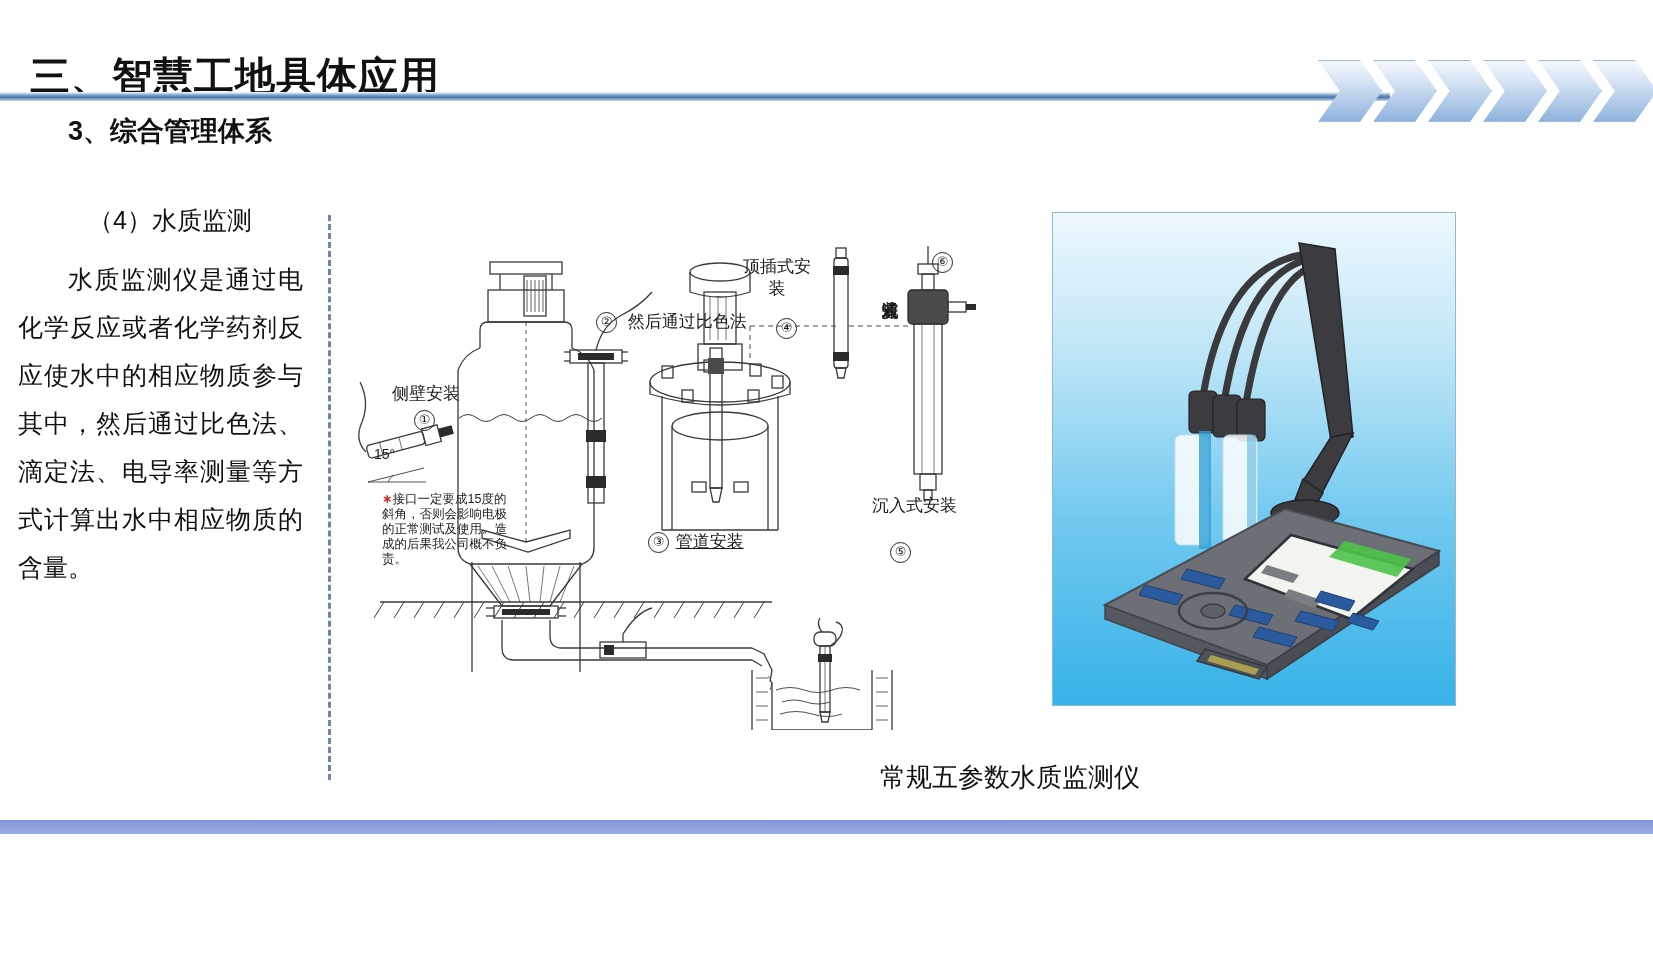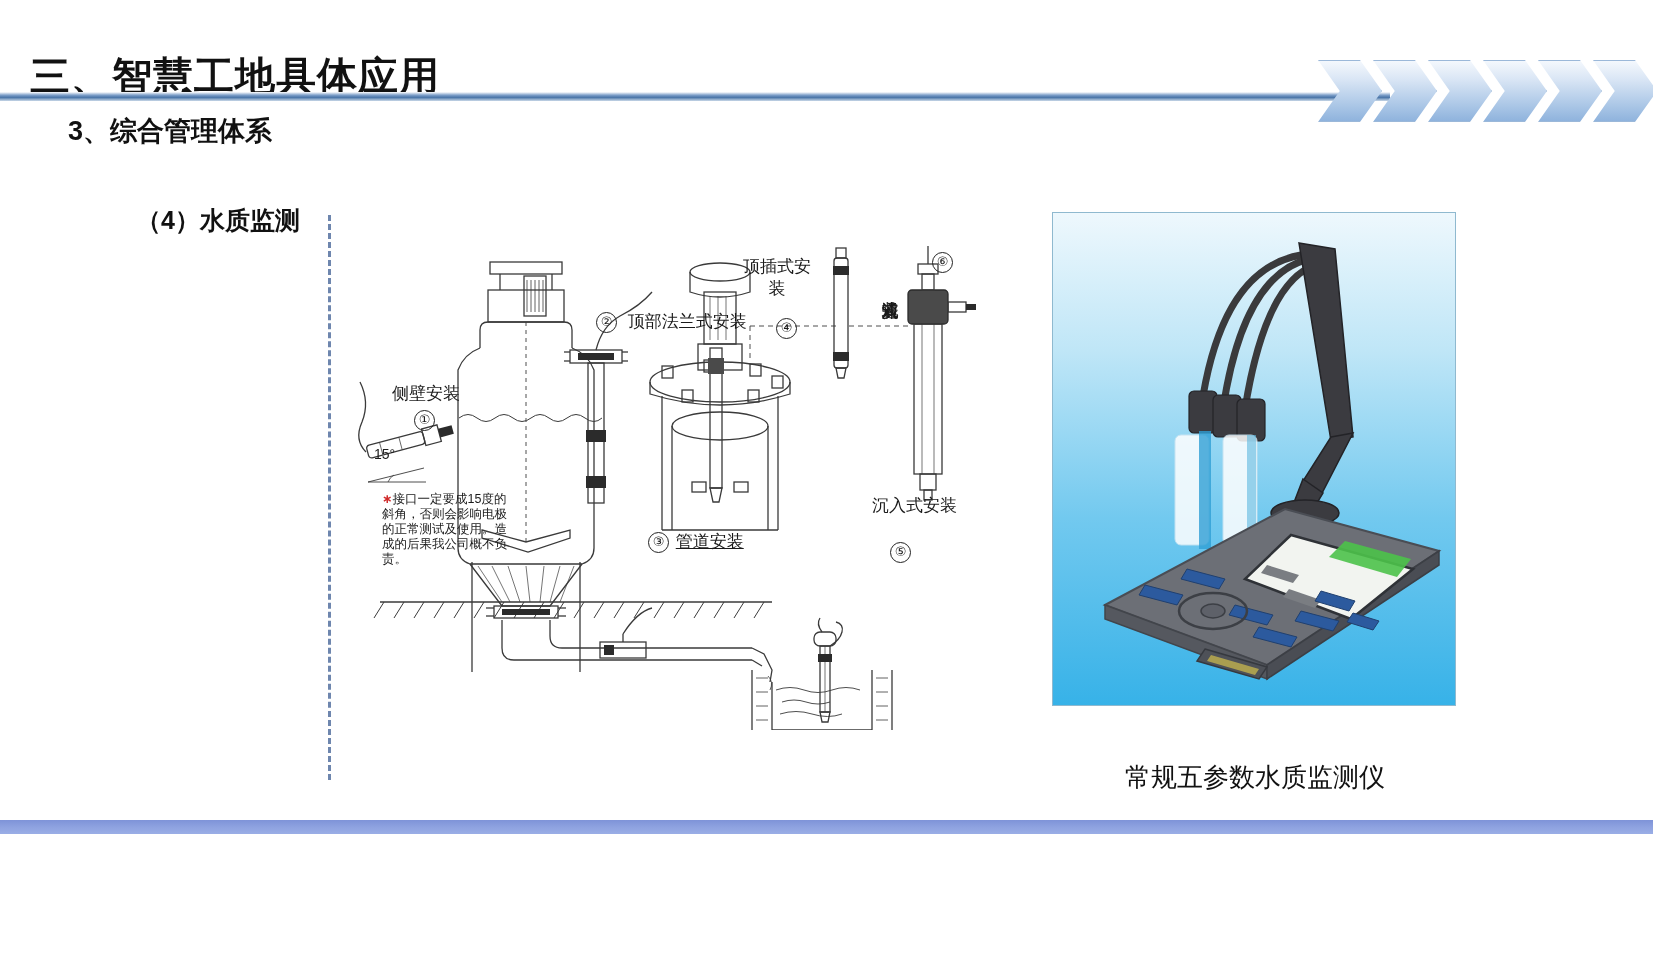--- a/index.html
+++ b/index.html
@@ -32,21 +32,21 @@
   .chev:nth-child(1){left:0;}
   .chev:nth-child(2){left:55px;}
   .chev:nth-child(3){left:110px;}
   .chev:nth-child(4){left:165px;}
   .chev:nth-child(5){left:220px;}
   .chev:nth-child(6){left:275px;}
 
   
   .h-l1{position:absolute;left:68px;top:113px;font-size:27px;font-weight:bold;color:#111;white-space:nowrap;}
   .h-l2{position:absolute;left:92px;top:160px;font-size:29px;font-weight:bold;color:#111;white-space:nowrap;}
-  .h-l3{position:absolute;left:88px;top:204px;font-size:25px;font-weight:bold;color:#111;white-space:nowrap;margin-left:48px;}
+  .h-l3{position:absolute;left:88px;top:204px;font-size:25px;font-weight:normal;color:#111;white-space:nowrap;}
 
   
   .body-para{
     position:absolute;left:18px;top:255px;width:285px;
     font-size:25px;line-height:48px;color:#111;
     text-indent:50px;text-align:justify;
   }
 
   
   .v-divider{
@@ -86,21 +86,21 @@
   }
 
   
   .photo{
     position:absolute;left:1052px;top:212px;width:404px;height:494px;
     background:linear-gradient(to bottom,#eef8fd 0%,#bfe6f7 28%,#72c9ef 62%,#37b2e8 100%);
     border:1px solid #8fb9cf;box-sizing:border-box;overflow:hidden;
   }
   .caption{
     position:absolute;left:880px;top:760px;width:750px;
-    font-size:26px;color:#111;text-align:center;
+    font-size:26px;color:#111;text-align:left;
   }
 </style>
 </head>
 <body>
 
 <div class="slide">
 
   <div class="slide-title">三、智慧工地具体应用</div>
   <div class="title-rule"></div>
 
@@ -109,20 +109,21 @@
     <span class="chev"></span>
     <span class="chev"></span>
     <span class="chev"></span>
     <span class="chev"></span>
     <span class="chev"></span>
   </div>
 
   <div class="h-l1">3、综合管理体系</div>
   <div class="h-l3">（4）水质监测</div>
 
+  <div class="body-para">水质监测仪是通过电化学反应或者化学药剂反应使水中的相应物质参与其中，然后通过比色法、滴定法、电导率测量等方式计算出水中相应物质的含量。</div>
 
   <div class="v-divider"></div>
 
   <div class="diagram">
 
     <svg width="690" height="500" viewBox="0 0 690 500">
       <g fill="none" stroke="#3a3a3a" stroke-width="1.3">
 
         <line x1="28" y1="372" x2="420" y2="372"></line>
         <g stroke-width="1">
@@ -317,21 +318,21 @@
     <div class="dg-label" style="left:40px;top:152px;">
       <span>侧壁安装</span>
     </div>
     <div class="dg-label" style="left:62px;top:180px;">
       <span class="circ">①</span>
     </div>
     <div class="dg-label" style="left:22px;top:216px;font-size:14px;">15°</div>
 
     <div class="dg-label" style="left:244px;top:80px;">
       <span class="circ">②</span>
-      <span style="margin-left:6px;">顶部法兰式安装</span>
+      <span style="margin-left:6px;">然后通过比色法</span>
     </div>
 
     <div class="dg-label" style="left:296px;top:300px;">
       <span class="circ">③</span>
       <span style="margin-left:2px;text-decoration:underline;">管道安装</span>
     </div>
 
     <div class="dg-label" style="left:390px;top:26px;width:70px;line-height:22px;white-space:normal;text-align:center;">
       <span>顶插式安装</span>
     </div>

